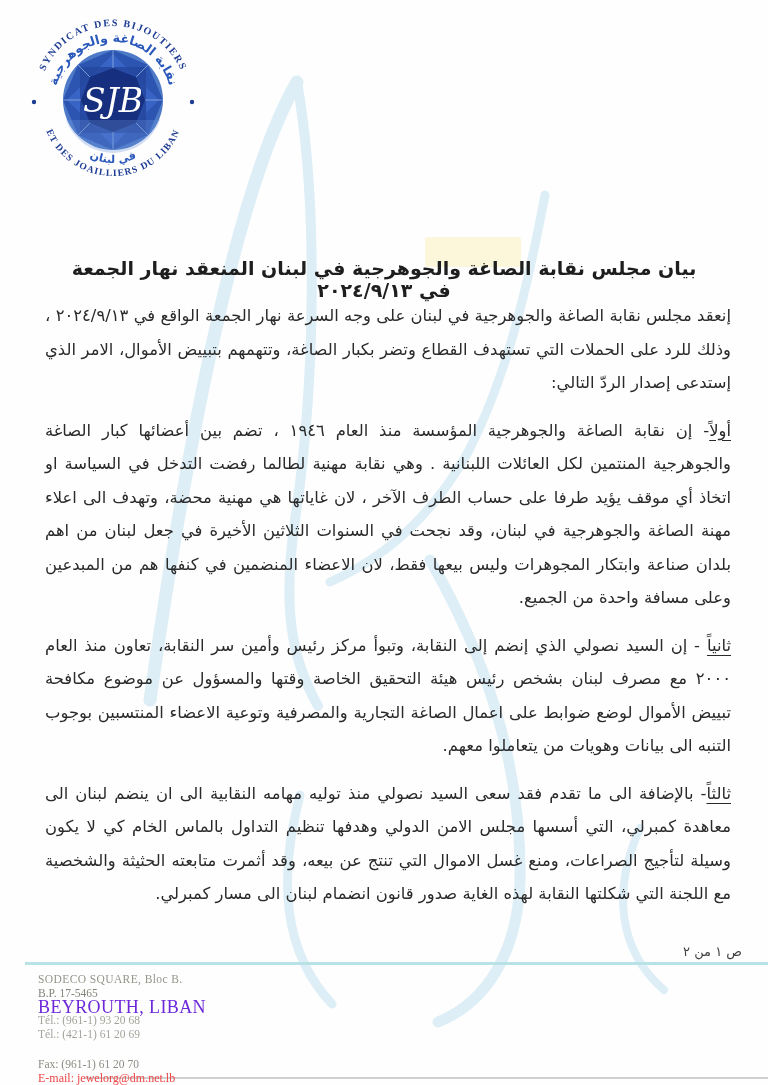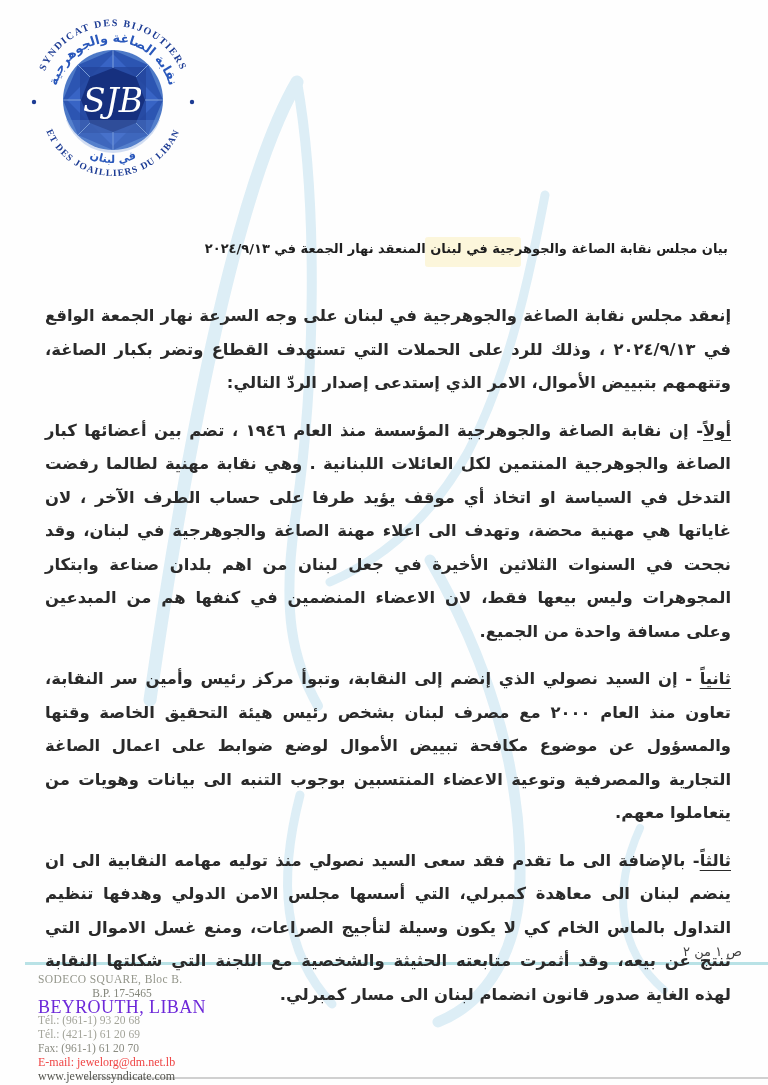--- a/index.html
+++ b/index.html
@@ -23,42 +23,42 @@
   .wm{position:absolute;inset:0;z-index:0;pointer-events:none;}
   .hl-patch{
     position:absolute;left:425px;top:237px;width:96px;height:30px;
     background:#fbf3cf;opacity:.75;border-radius:3px;z-index:0;
   }
   
   .logo{position:absolute;left:28px;top:12px;width:170px;height:170px;z-index:1;}
   
   .title{
     position:absolute;top:241px;left:40px;right:40px;z-index:1;
-    margin:0;direction:rtl;text-align:right;
-    font-size:13px;font-weight:bold;color:#1e1e1e;
+    margin:16px;direction:rtl;text-align:center;
+    font-size:19px;font-weight:bold;color:#1e1e1e;
     letter-spacing:.2px;
   }
   
   .body-text{
     position:absolute;top:299px;left:33px;right:37px;z-index:1;
     direction:rtl;text-align:justify;
     font-size:16.4px;line-height:33.5px;color:var(--ink);
   }
-  .body-text p{margin:0 0 14px 12px;font-weight:bold;}
+  .body-text p{margin:0 0 14px 12px;}
   .lead{text-decoration:underline;text-underline-offset:4px;}
   
   .footer{
     position:absolute;left:38px;top:973px;z-index:1;
     font-family:"Liberation Serif",serif;line-height:13.8px;
   }
   .f-addr  {font-size:11.5px;color:#93958a;letter-spacing:.4px;}
-  .f-pobox {font-size:11.5px;color:#83857a;text-align:center;}
+  .f-pobox {font-size:11.5px;color:#83857a;}
   .f-city  {font-size:18px;color:#6d28d9;letter-spacing:.4px;}
   .f-tel   {font-size:11.5px;color:#a3a49a;}
-  .f-fax   {font-size:11.5px;color:#8b8c82;}
+  .f-fax   {font-size:11.5px;color:#8b8c82;margin-top:16px;}
   .f-mail  {font-size:12px;color:#ef4444;}
   .f-web   {font-size:12px;color:#55554f;}
   
   .page-indicator{
     position:absolute;right:26px;top:944px;z-index:1;
     direction:rtl;font-size:13px;color:#3f3f3f;
   }
   .divider{
     position:absolute;left:25px;right:0;top:962px;height:2.5px;z-index:0;
     background:var(--divider);

